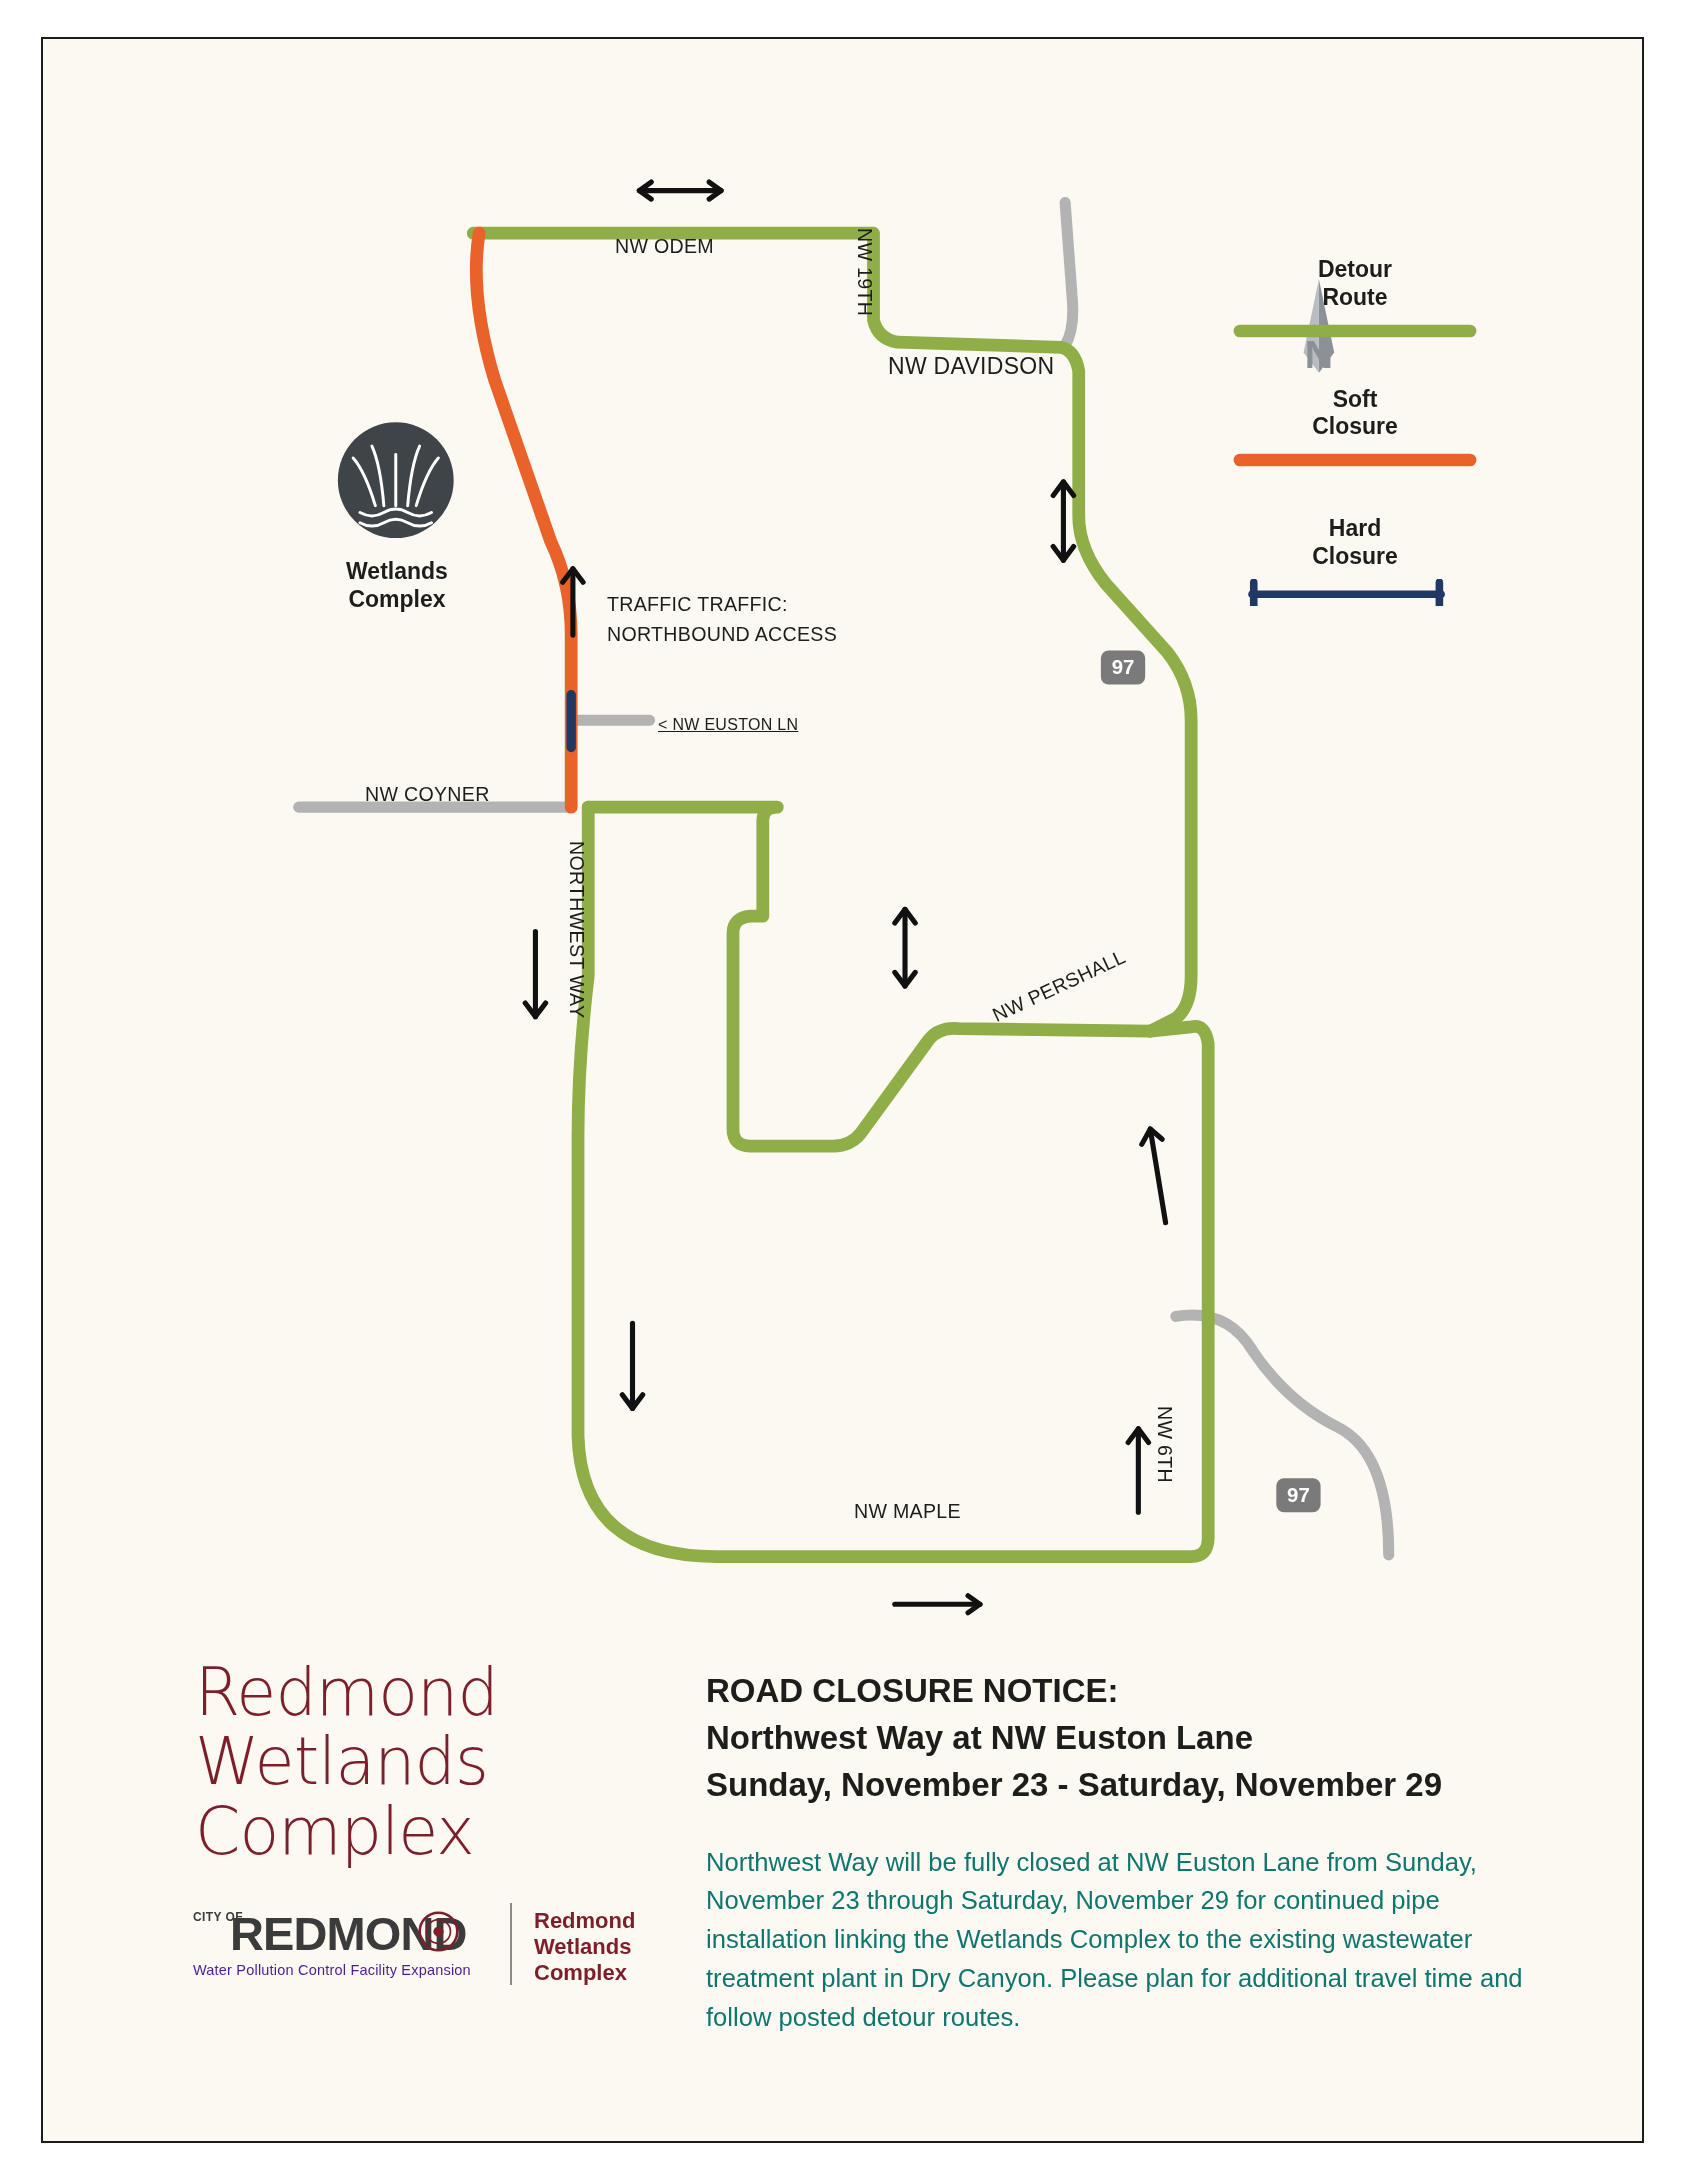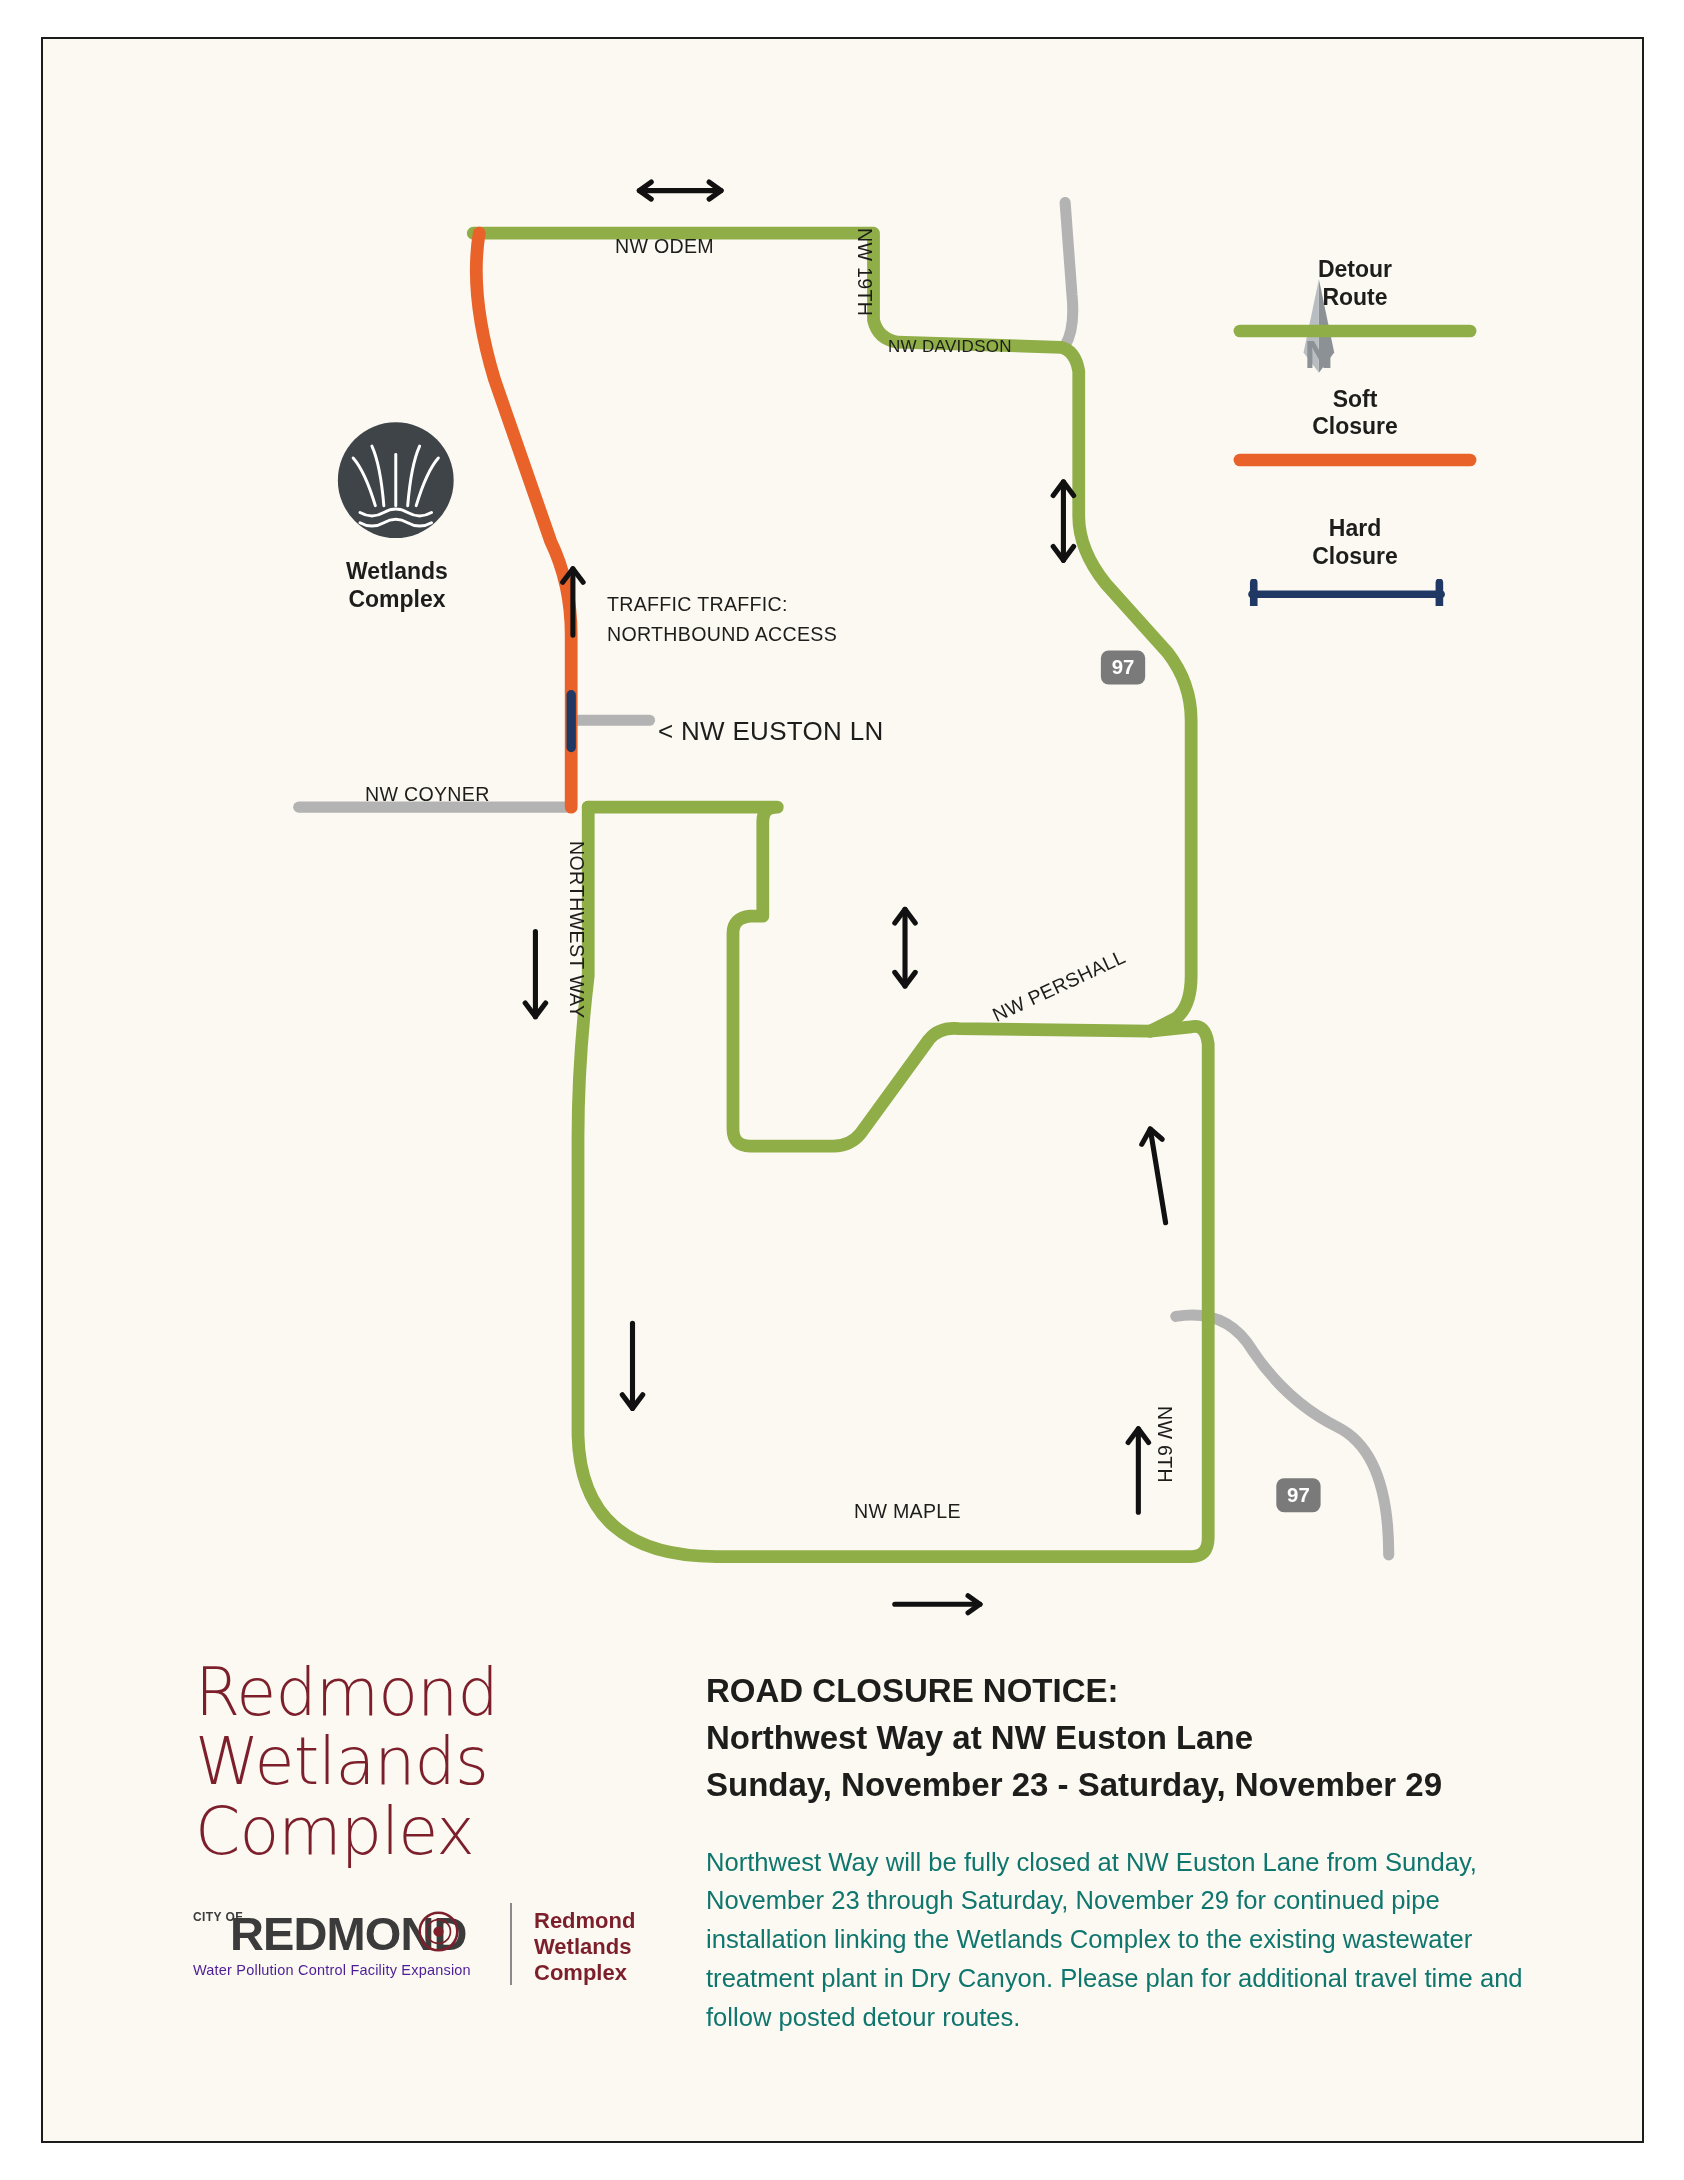--- a/index.html
+++ b/index.html
@@ -48,24 +48,24 @@
   .maplabel {
     position: absolute;
     font-family: "Liberation Sans", sans-serif;
     color: #1d1d1b;
     white-space: nowrap;
     letter-spacing: 0.3px;
   }
   .lbl-odem      { left: 572px;  top: 196px;  font-size: 19.6px; }
   .lbl-19th      { left: 833px;  top: 189px;  font-size: 19.6px;
                    transform: rotate(90deg); transform-origin: 0 0; }
-  .lbl-davidson  { left: 845px;  top: 298px;  font-size: 17px; }
+  .lbl-davidson  { left: 845px;  top: 314px;  font-size: 23px; }
   .lbl-euston-t1 { left: 564px;  top: 554px;  font-size: 19.6px; }
   .lbl-euston-t2 { left: 564px;  top: 584px;  font-size: 19.6px; }
-  .lbl-eustonln  { left: 615px;  top: 677px;  font-size: 26px; }
+  .lbl-eustonln  { left: 615px;  top: 677px;  font-size: 16px; text-decoration: underline; }
   .lbl-coyner    { left: 322px;  top: 744px;  font-size: 19.6px; }
   .lbl-nwway     { left: 545px;  top: 802px;  font-size: 19.6px;
                    transform: rotate(90deg); transform-origin: 0 0; }
   .lbl-pershall  { left: 946px; top: 967px; font-size: 19.6px;
                    transform: rotate(-25deg); transform-origin: 0 0; }
   .lbl-maple     { left: 811px;  top: 1461px; font-size: 19.6px; }
   .lbl-6th       { left: 1133px; top: 1367px; font-size: 19.6px;
                    transform: rotate(90deg); transform-origin: 0 0; }
 
   .wet-label {

